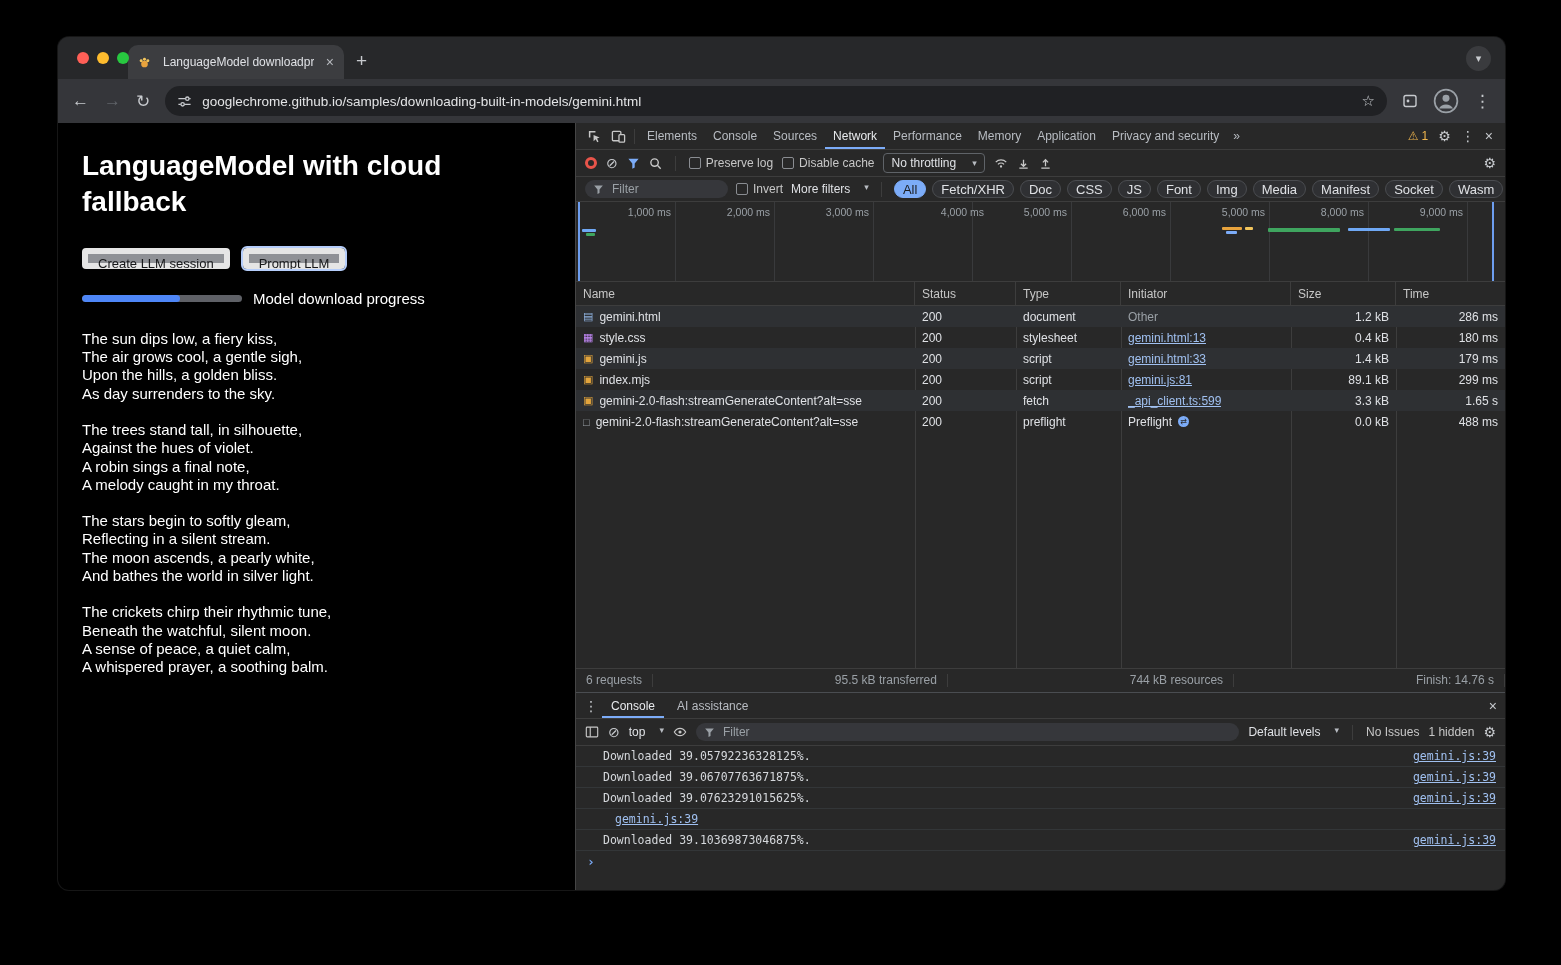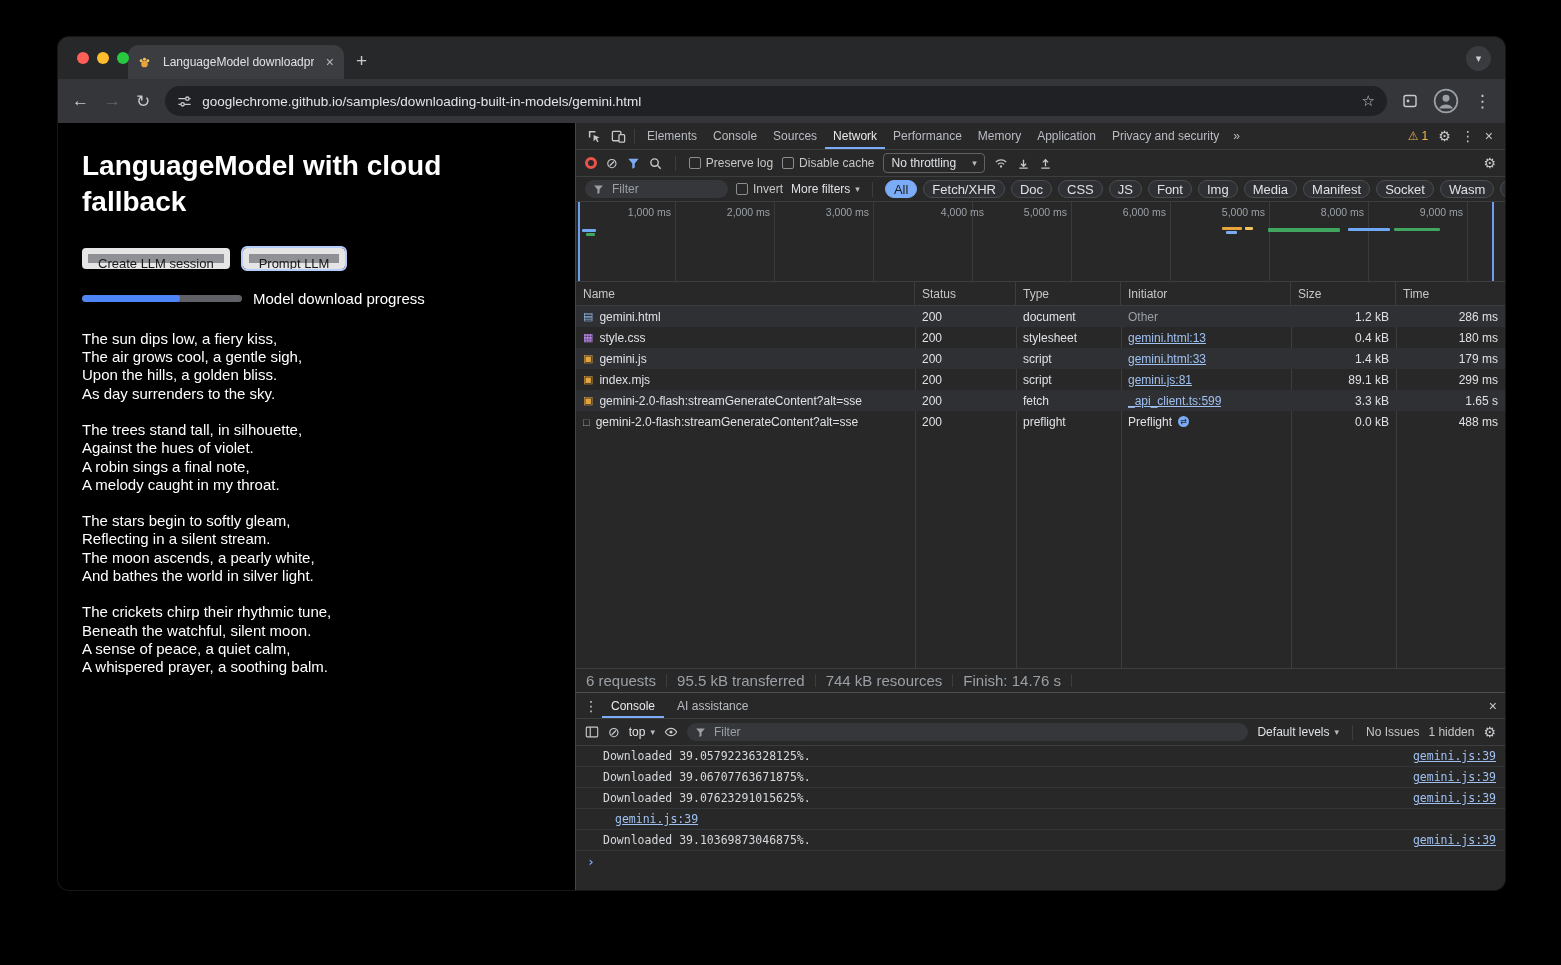--- a/index.html
+++ b/index.html
@@ -104,34 +104,34 @@
   .net-row:nth-child(even){ background:#2e3033; }
   .cell{ padding:0 7px; white-space:nowrap; overflow:hidden; display:flex; align-items:center; gap:6px; height:100%; }
   .cell.num{ justify-content:flex-end; }
   .ficon{ font-size:11px; flex:none; }
   .ic-doc{ color:#8fb2e0; } .ic-css{ color:#c58af9; } .ic-script{ color:#e2a43c; } .ic-preflight{ color:#9aa0a6; }
   .link{ color:var(--link); text-decoration:underline; overflow:hidden; white-space:nowrap; }
   .plain{ color:var(--dt-muted); }
   .preflight-badge{ width:11px; height:11px; border-radius:50%; background:var(--accent); color:#282828;
                     font-size:8px; line-height:11px; text-align:center; flex:none; }
   .summary{ height:24px; flex:none; border-top:1px solid var(--dt-border); display:flex; align-items:center;
-            font-size:15px; color:var(--dt-muted); }
+            font-size:12px; color:var(--dt-muted);justify-content:space-between; }
   .sum-item{ padding:0 10px; border-right:1px solid var(--dt-border); line-height:13px; }
   
   .drawer{ height:198px; flex:none; border-top:1px solid #4a4d51; display:flex; flex-direction:column; }
   .drawer-tabs{ height:26px; flex:none; display:flex; align-items:center; gap:4px; padding:0 8px;
                 border-bottom:1px solid var(--dt-border); }
   .drawer-tab{ padding:0 9px; height:100%; display:flex; align-items:center; color:#b8bcc2; }
   .drawer-tab.active{ color:var(--dt-bright); box-shadow:inset 0 -2px 0 var(--accent); }
   .console-toolbar{ height:27px; flex:none; display:flex; align-items:center; gap:9px; padding:0 9px;
                     border-bottom:1px solid var(--dt-border); }
   .console-filter{ flex:1; height:18px; background:#36373b; border-radius:9px; display:flex; align-items:center;
                    gap:6px; padding:0 8px; color:var(--dt-muted); }
   .console-filter input{ width:100%; }
-  .dd{ display:flex; align-items:center; gap:5px; color:#dfe1e5; white-space:nowrap; }
+  .dd{ display:flex; align-items:flex-start; gap:14px; color:#dfe1e5; white-space:nowrap; }
   .console-msgs{ flex:1; min-height:0; font-family:"DejaVu Sans Mono", monospace; font-size:11.5px; color:#d5d8dc; overflow:hidden; }
   .msg{ height:21px; display:flex; align-items:center; padding:0 9px 0 27px; border-bottom:1px solid #333638; }
   .msg-text{ flex:1; white-space:nowrap; overflow:hidden; }
   .msg-src{ color:var(--link); text-decoration:underline; margin-left:12px; }
   .prompt-row{ height:21px; display:flex; align-items:center; padding-left:11px; color:var(--accent);
                font-weight:bold; font-size:13px; }
   svg{ flex:none; display:block; }
 </style>
 </head>
 <body>

